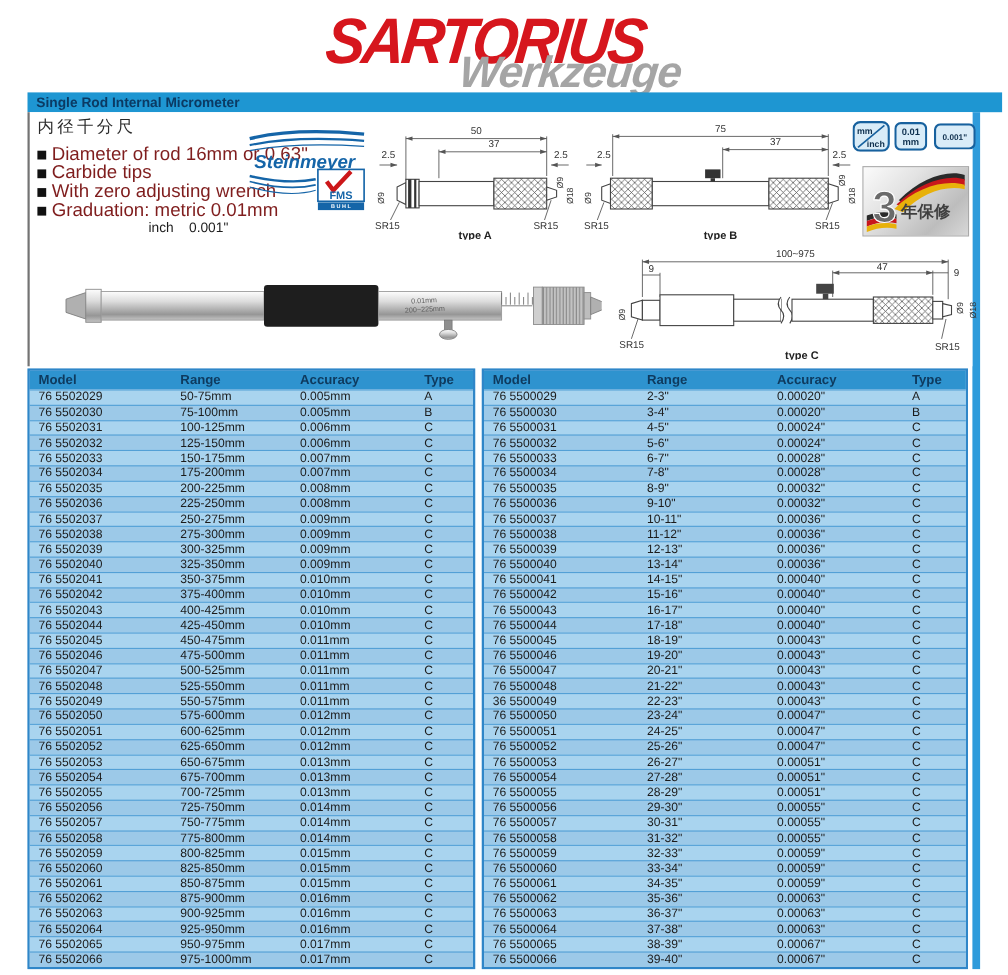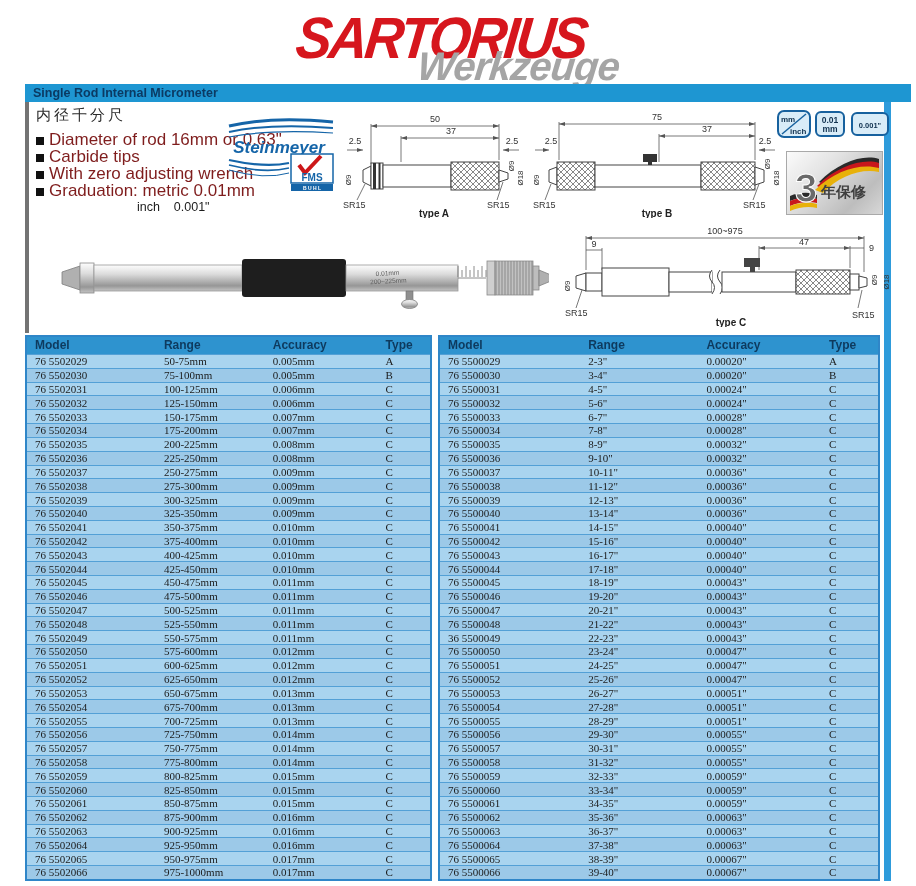--- a/index.html
+++ b/index.html
@@ -15,21 +15,21 @@
     color:#A5A5A5; letter-spacing:-1px; transform:skewX(-6deg); transform-origin:left top; white-space:nowrap; }
 
   
   .titlebar { position:absolute; left:25px; top:84px; width:886px; height:18px; background:#1E96D2;
     color:#0B3A63; font-weight:bold; font-size:12.5px; line-height:18px; padding-left:8px; }
 
   .accent-bar { position:absolute; left:884px; top:102px; width:7px; height:779px; background:#2E9BDB; }
 
   
   .info { position:absolute; left:25px; top:102px; width:859px; height:231px; background:#fff;
-    border-left:4px solid #737373; }
+    border-left:2px solid #737373; }
   .cn-title { position:absolute; left:7px; top:4px; font-size:15px; color:#2b2b2b; letter-spacing:3px; }
   .features { position:absolute; left:7px; top:29px; }
   .feat { height:17px; line-height:17px; font-size:17px; color:#7f1d1d; white-space:nowrap; }
   .bullet { display:inline-block; width:8px; height:8px; background:#111; margin-right:5px; }
   .grad-cont { position:absolute; left:108px; top:97px; height:17px; line-height:17px; font-size:12.5px;
     color:#1c1c1c; white-space:pre; }
 
   .steinmeyer { position:absolute; left:196px; top:10px; }
   .drawA { position:absolute; left:312px; top:4px; }
   .drawB { position:absolute; left:502px; top:4px; }
@@ -51,21 +51,21 @@
   .dline { stroke:#555; stroke-width:0.8; fill:none; }
   .bodyln { stroke:#444; stroke-width:1; fill:#fff; }
 
   
   .tables { position:absolute; left:25px; top:335px; width:859px; height:546px; display:flex; gap:6px; }
   .dtable { border:2px solid #2F86C8; background:#A9D4EF; display:flex; flex-direction:column; }
   .dtable.left  { width:407px; }
   .dtable.right { width:442px; }
   .thead { display:flex; background:#2E93CF; height:17px; flex:none; }
   .thead .tcell { font-weight:bold; color:#0E3A5E; font-size:12px; line-height:17px; }
-  .tbody { display:flex; flex-direction:column; flex:1;font-family:Liberation Serif, serif; }
+  .tbody { display:flex; flex-direction:column; flex:1; }
   .trow { display:flex; flex:1; border-top:1px solid #53A0D6; background:#A9D4EF; align-items:center; }
   .trow:nth-child(even) { background:#9CC9E8; }
   .trow .tcell { font-size:11px; color:#1b1b1b; }
   .tcell { padding-left:8px; white-space:nowrap; overflow:hidden; }
   .tcell:nth-child(1) { width:32%; }
   .tcell:nth-child(2) { width:27%; }
   .tcell:nth-child(3) { width:28%; }
   .tcell:nth-child(4) { width:13%; }
 </style>
 </head>

